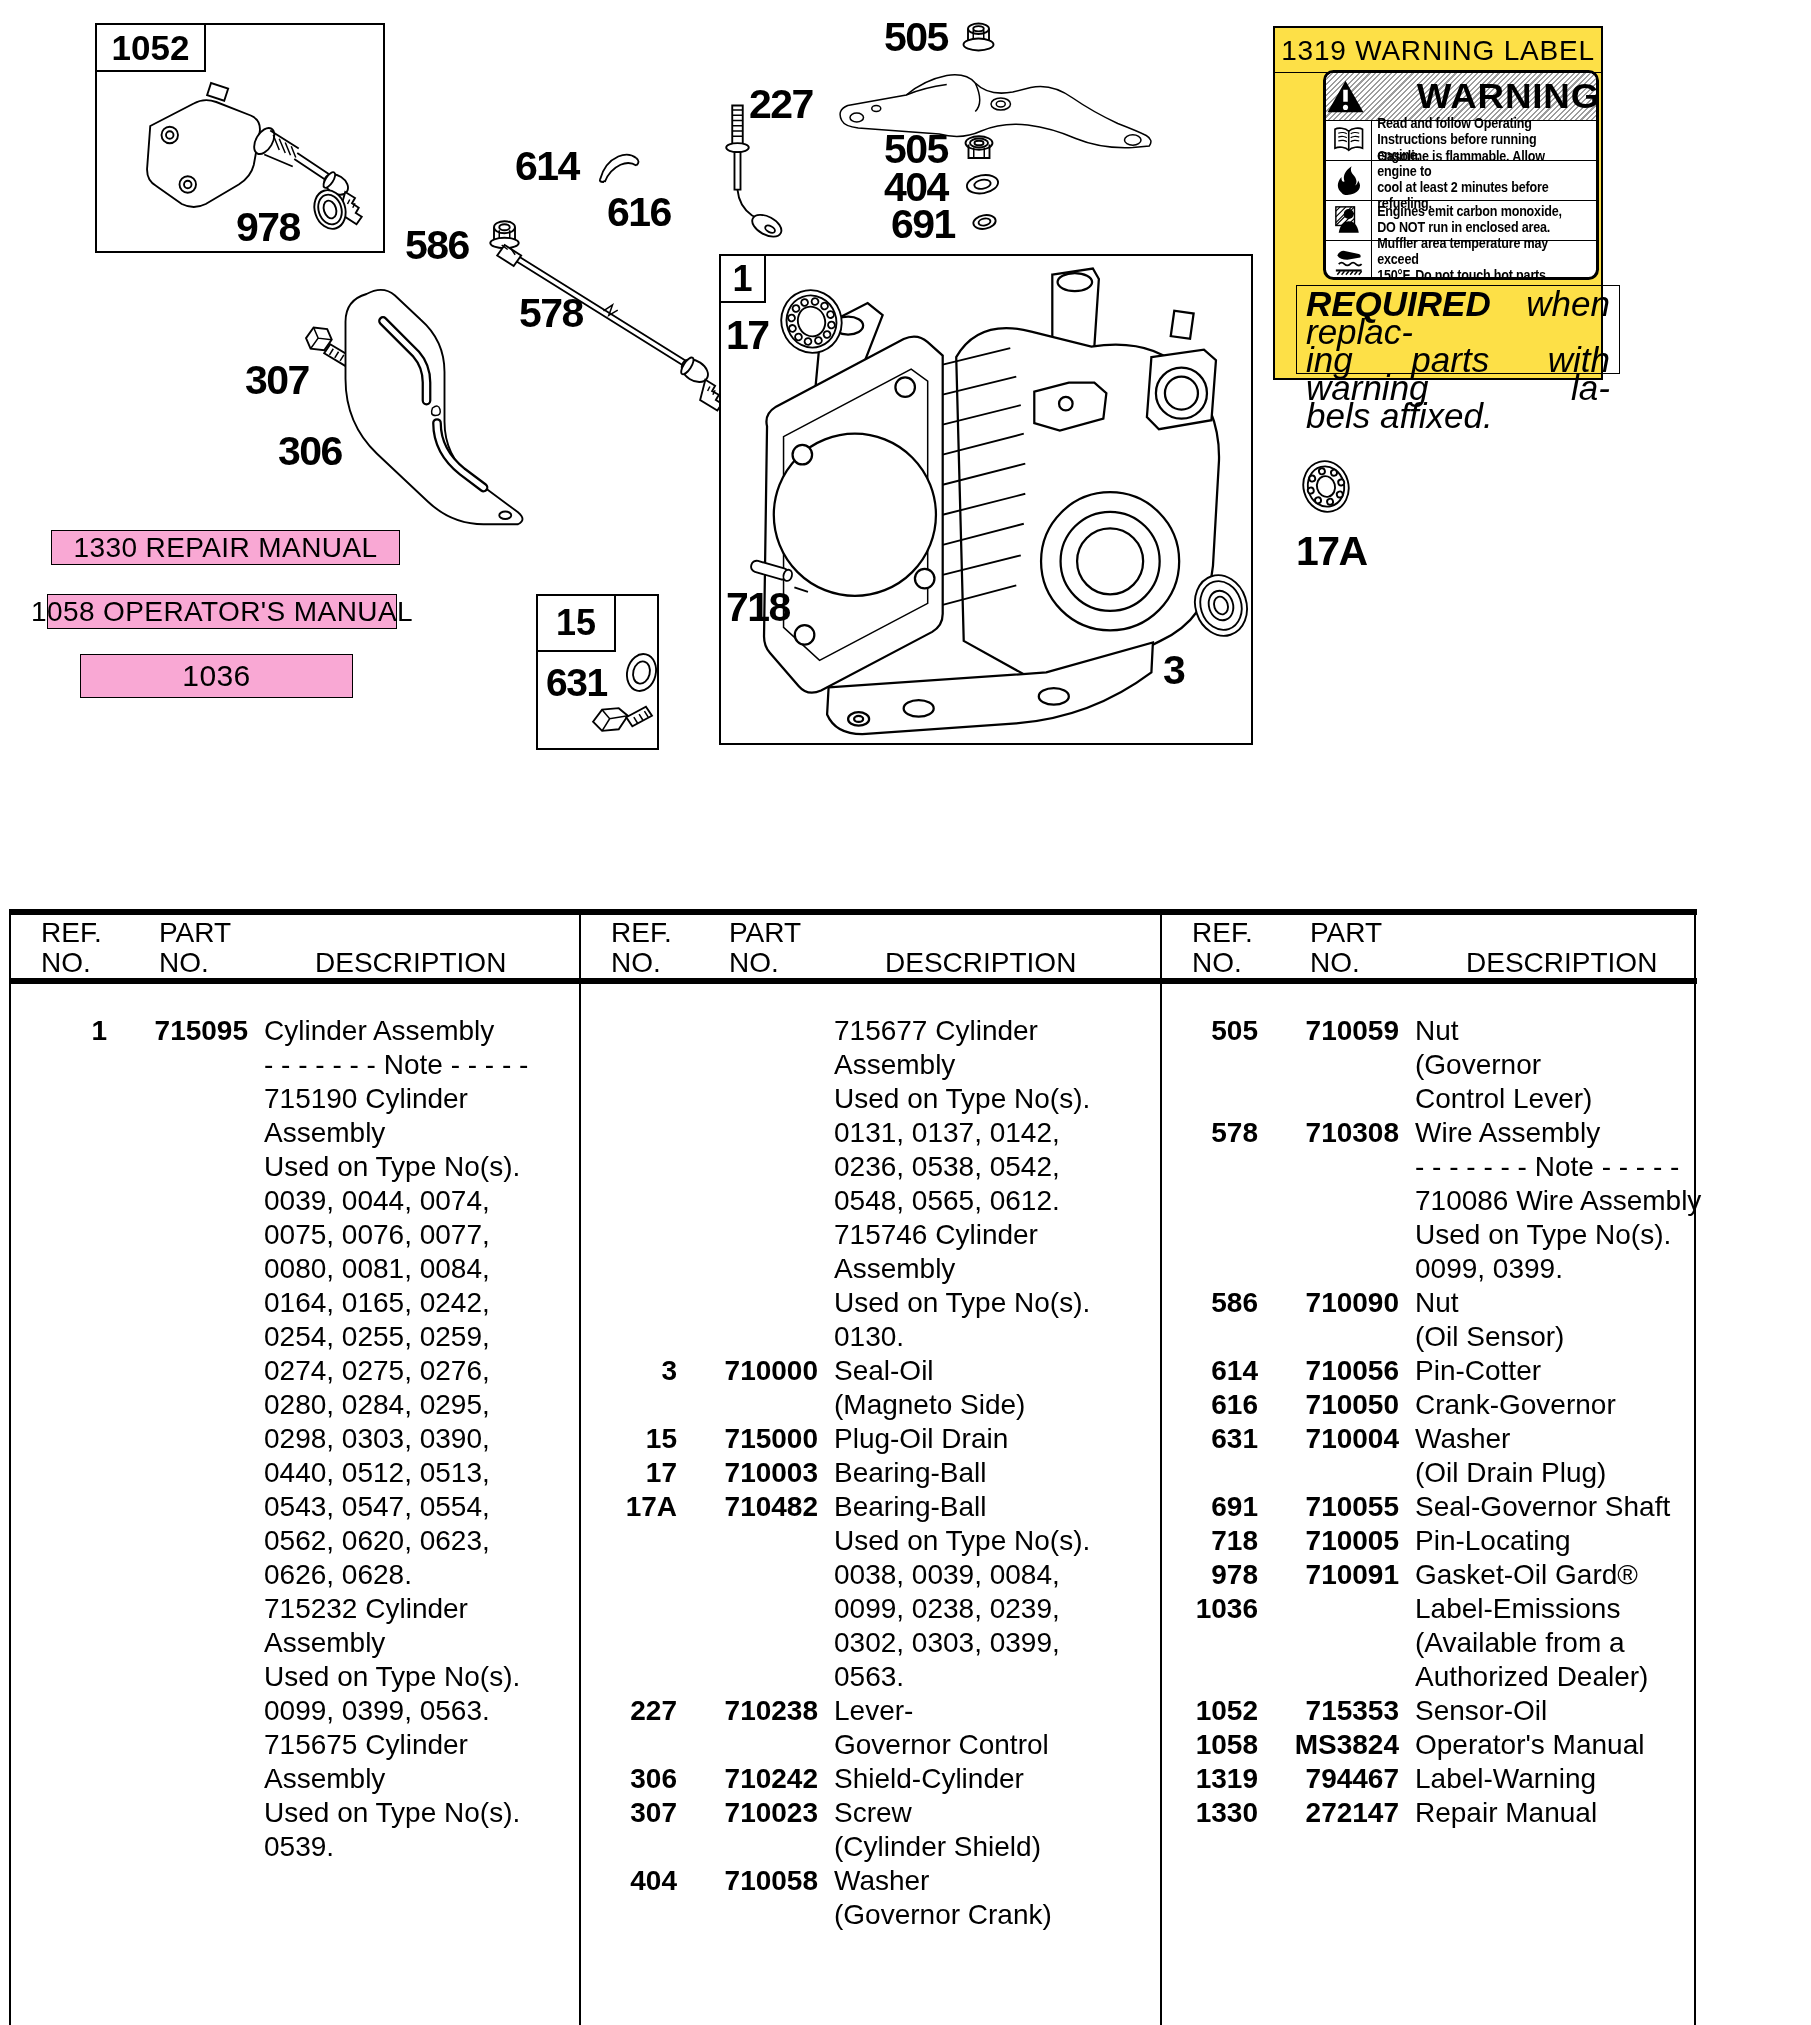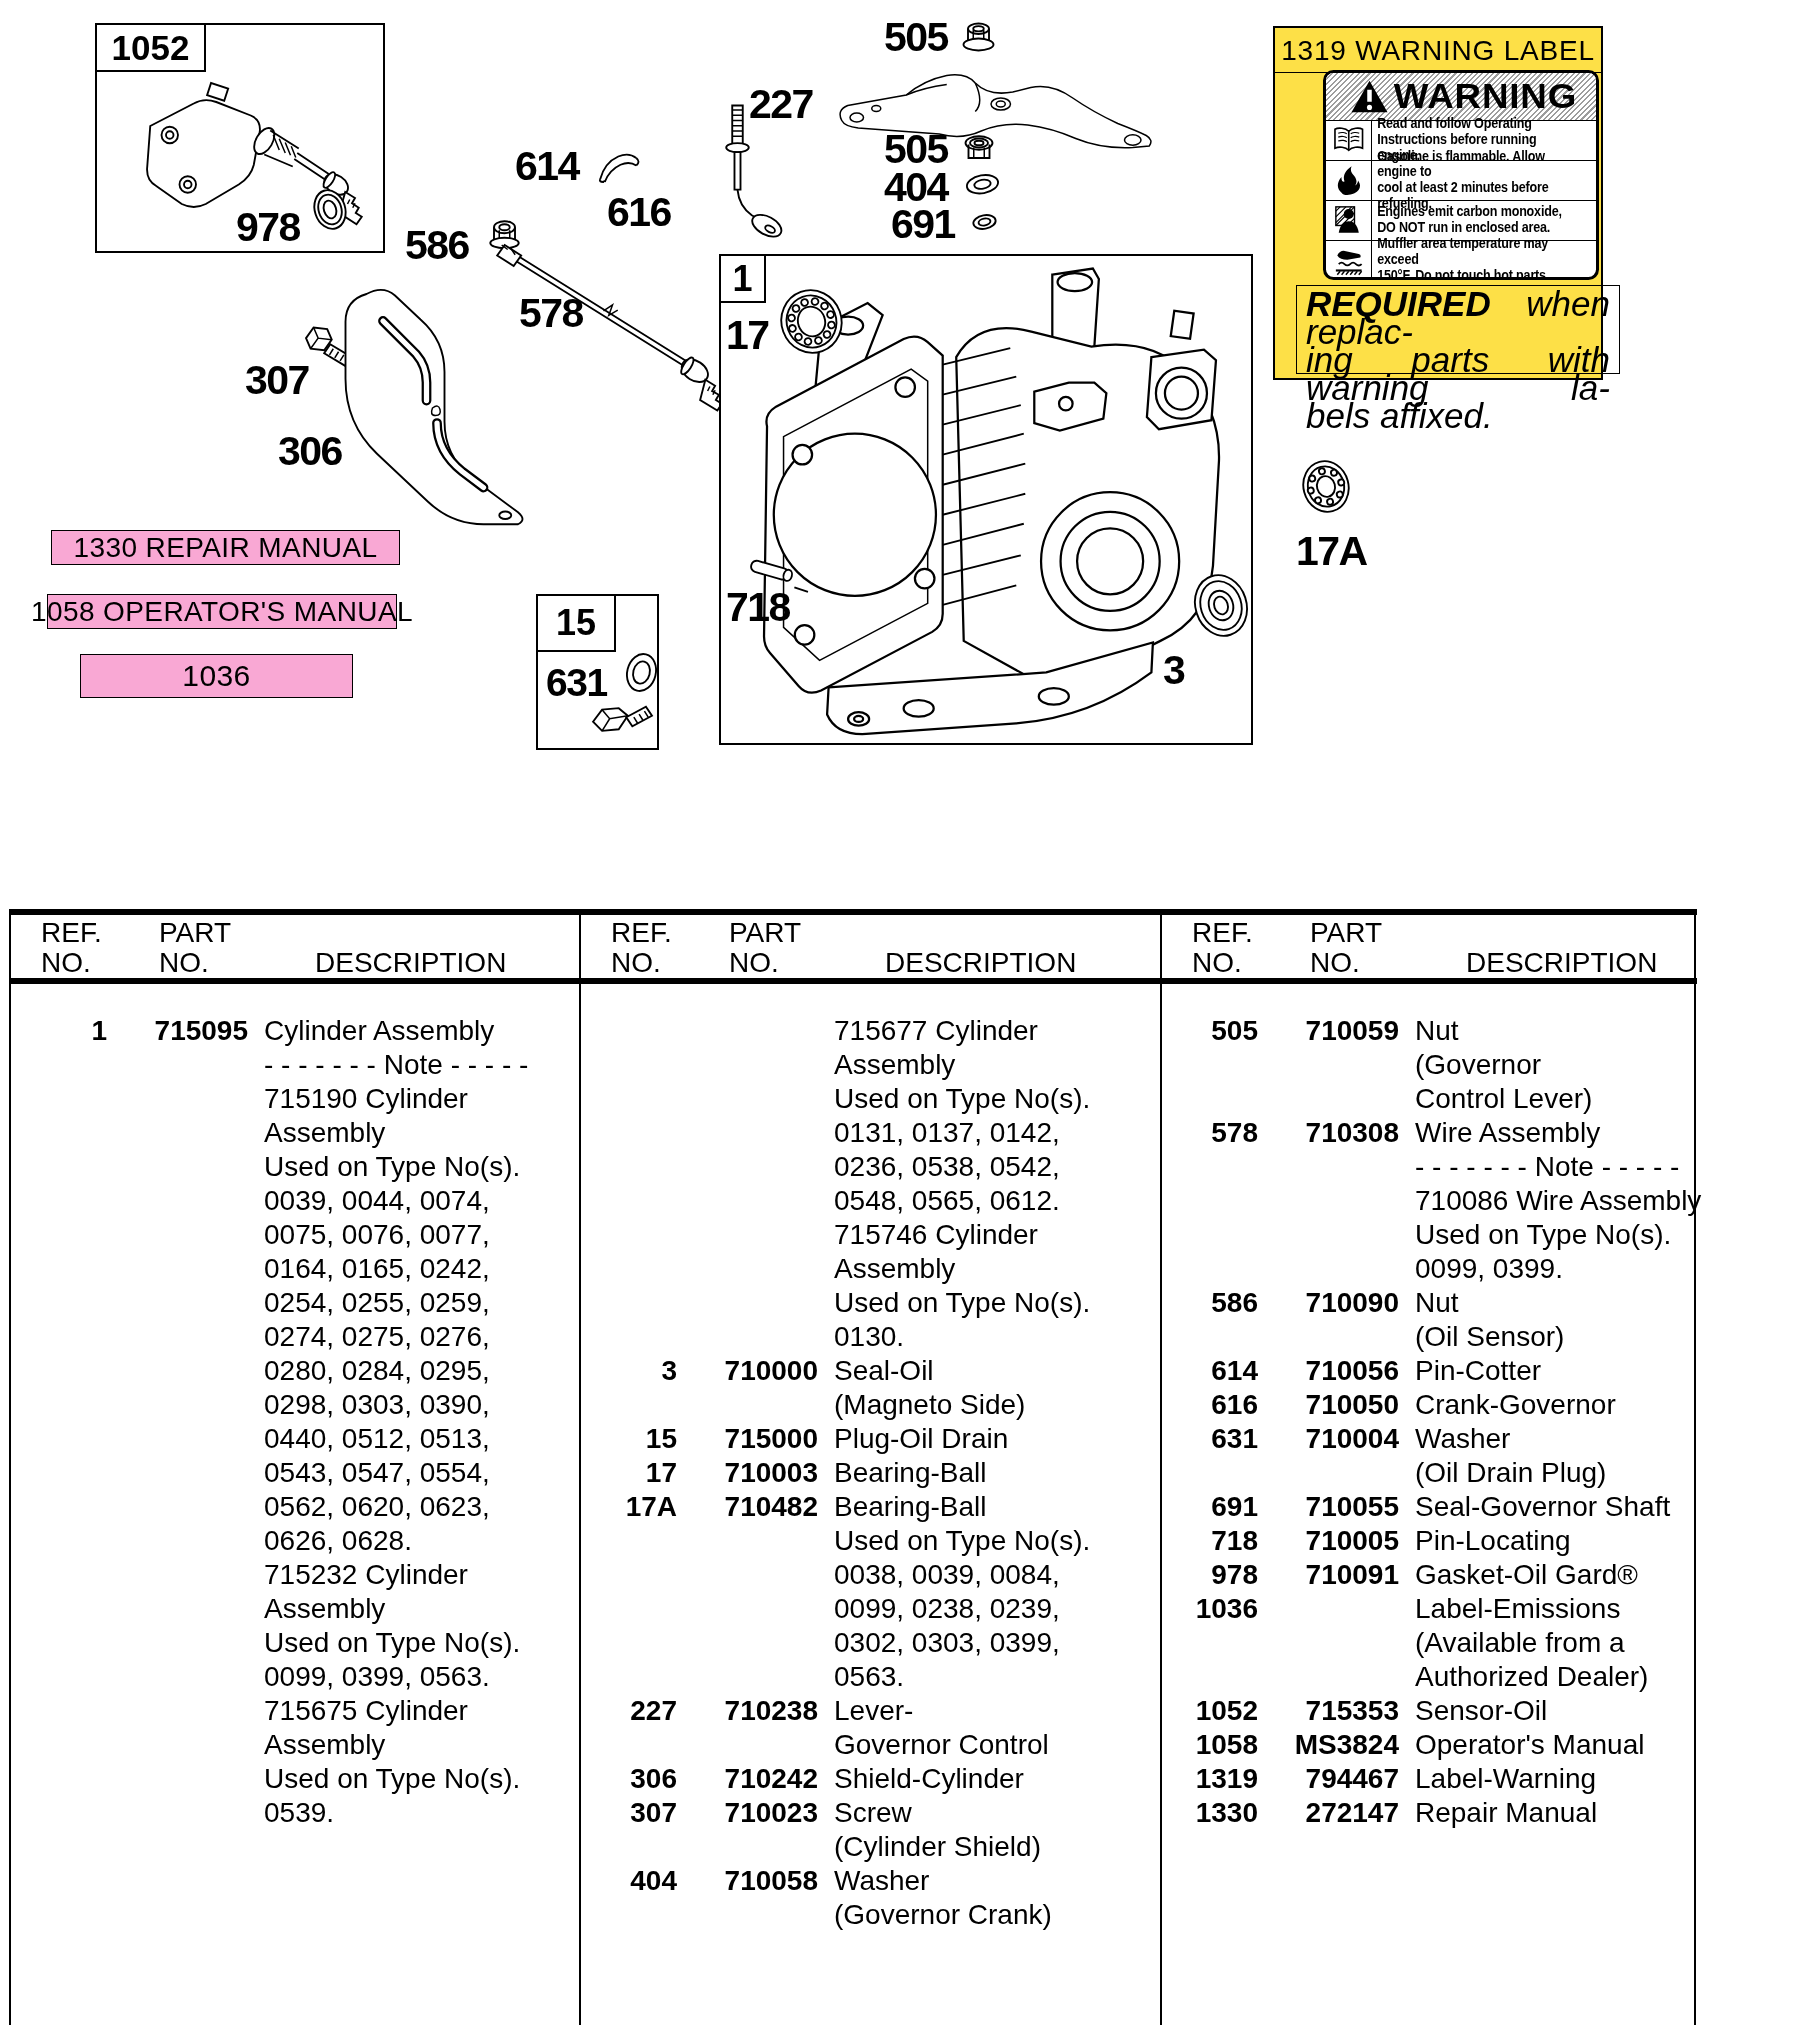--- a/index.html
+++ b/index.html
@@ -12,21 +12,21 @@
   svg.part{position:absolute;overflow:visible;}
   .mbox{position:absolute;border:1.5px solid #000;background:#f9a8d4;display:flex;align-items:center;justify-content:center;
         font-size:28px;letter-spacing:0.4px;box-sizing:border-box;white-space:nowrap;}
   
   #warning-panel{position:absolute;left:1273px;top:25.5px;width:330px;height:354px;border:2.3px solid #000;background:#fde047;box-sizing:border-box;}
   #warning-panel-title{position:absolute;left:0;top:7.5px;width:100%;text-align:center;font-size:28px;letter-spacing:0.8px;}
   #warning-panel-titleline{position:absolute;left:0;top:44px;width:100%;border-top:1.5px solid #000;}
   #warning-sticker{position:absolute;left:48px;top:42px;width:276px;height:210px;border:3px solid #000;border-radius:10.5px;background:#fff;box-sizing:border-box;overflow:hidden;}
   #warning-band{position:relative;height:47px;border-bottom:1.5px solid #000;
       background:repeating-linear-gradient(135deg,#9d9d9d 0 1.5px,#fff 1.5px 3.8px);
-      display:flex;align-items:center;justify-content:center;gap:9px;}
+      display:flex;align-items:center;justify-content:space-between;gap:9px;}
   #warning-word{font-weight:bold;font-size:35px;letter-spacing:0.8px;transform:scaleX(1.05);}
   .wrow{display:flex;align-items:center;height:39px;border-bottom:1.5px solid #000;}
   .wrow:last-child{border-bottom:none;}
   .wicon{width:45px;height:100%;border-right:1.5px solid #000;display:flex;align-items:center;justify-content:center;flex:0 0 45px;}
   .wicon svg{width:31.5px;height:31.5px;}
   .wtext{font-weight:bold;font-size:14.6px;line-height:1.08;white-space:pre-line;transform:scaleX(0.86);transform-origin:left center;
          width:116%;padding-left:6px;letter-spacing:-0.2px;}
   #required-box{position:absolute;left:21px;top:257px;width:324px;height:89px;border:1.5px solid #000;box-sizing:border-box;
         padding:4.5px 9px;font-style:italic;font-size:35px;line-height:28px;}
   .req-line{text-align:justify;text-align-last:justify;}
@@ -439,20 +439,23 @@
         <div class="tline">
           <span class="tdesc">Used on Type No(s).</span>
         </div>
         <div class="tline">
           <span class="tdesc">0039, 0044, 0074,</span>
         </div>
         <div class="tline">
           <span class="tdesc">0075, 0076, 0077,</span>
         </div>
         <div class="tline">
+          <span class="tdesc">0080, 0081, 0084,</span>
+        </div>
+        <div class="tline">
           <span class="tdesc">0164, 0165, 0242,</span>
         </div>
         <div class="tline">
           <span class="tdesc">0254, 0255, 0259,</span>
         </div>
         <div class="tline">
           <span class="tdesc">0274, 0275, 0276,</span>
         </div>
         <div class="tline">
           <span class="tdesc">0280, 0284, 0295,</span>

